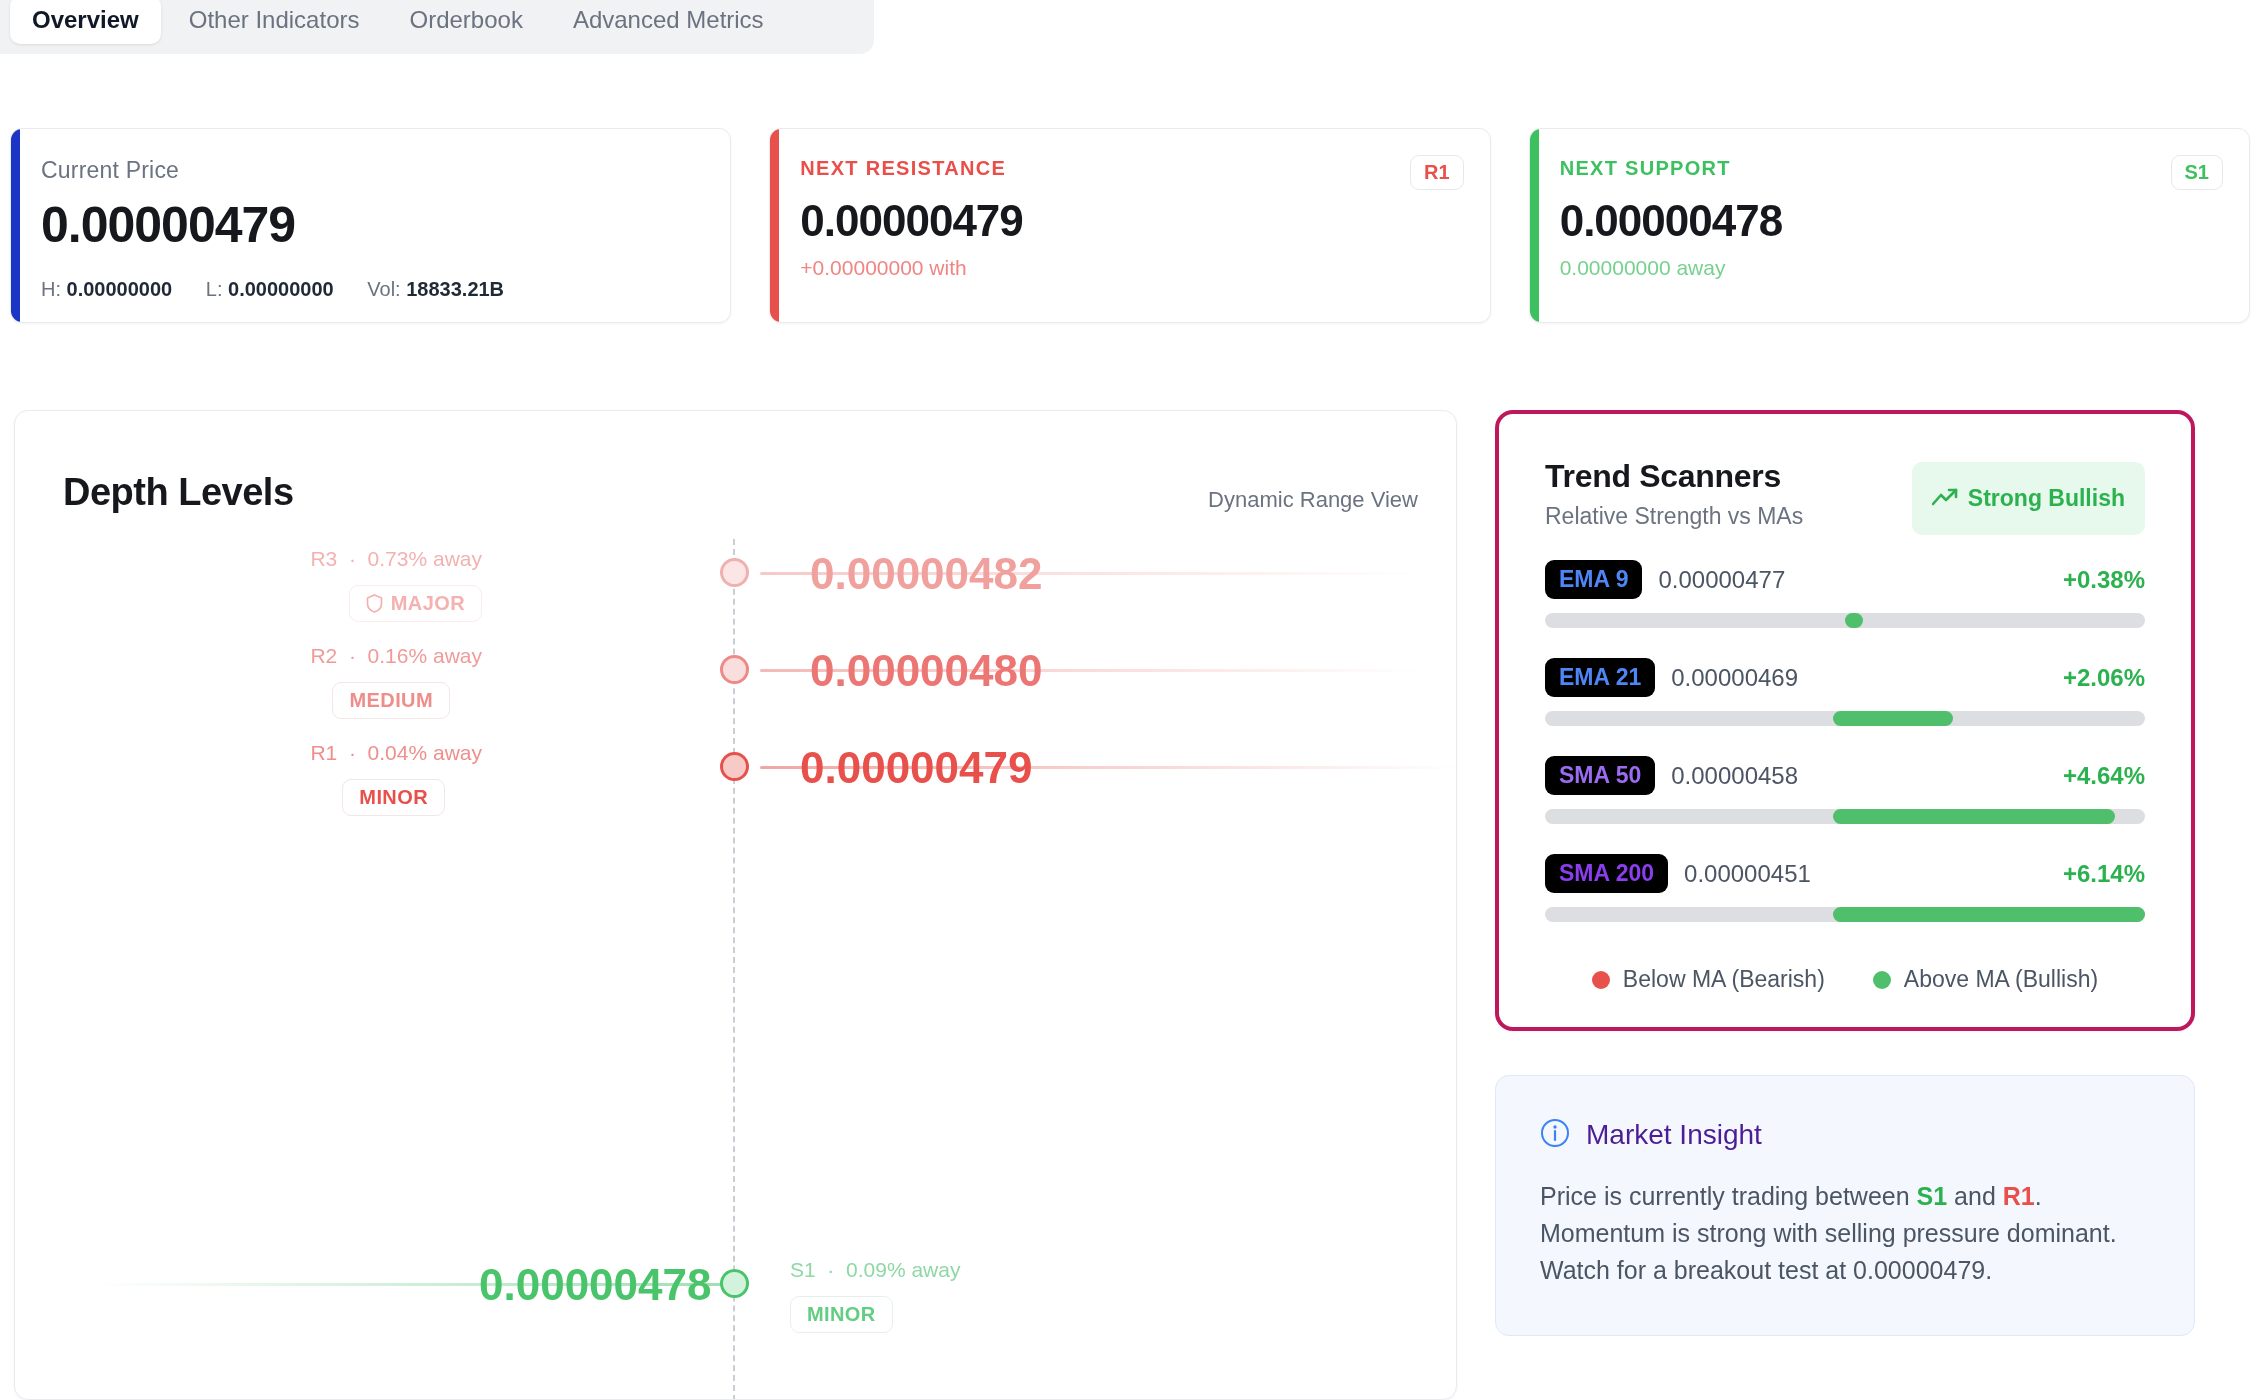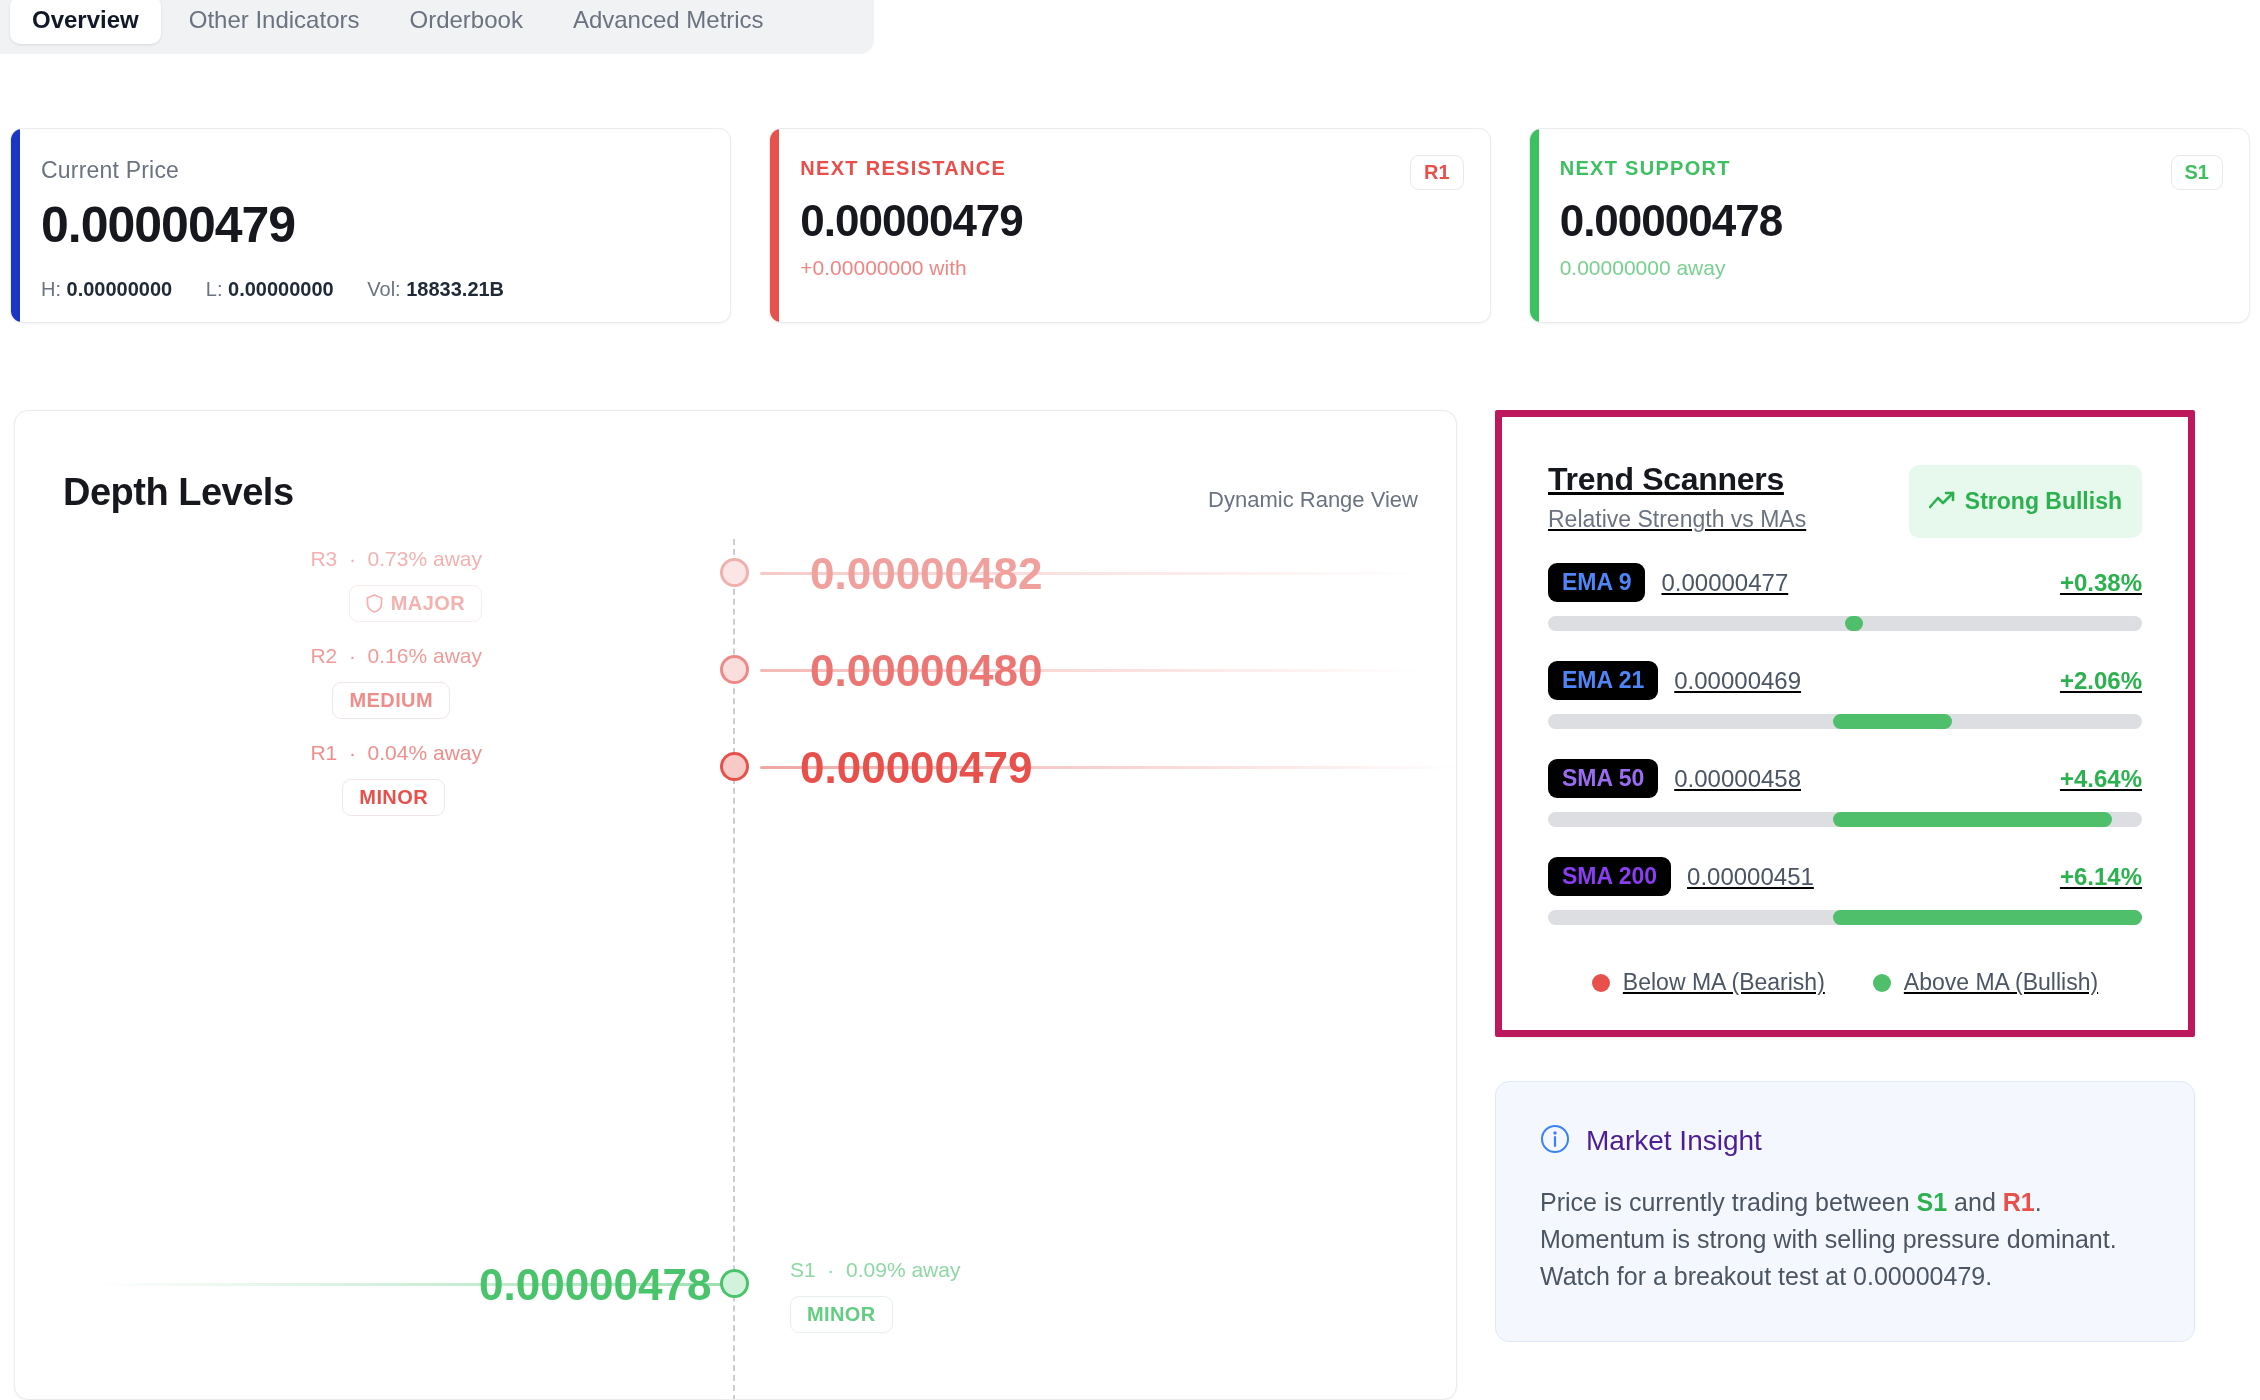--- a/index.html
+++ b/index.html
@@ -91,23 +91,22 @@
     position:absolute; border:1px solid #eceef1; border-radius:9px;
     padding:6px 16px; font-size:20px; font-weight:700; letter-spacing:.4px;
     background:#fff; display:flex; align-items:center; gap:8px; white-space:nowrap;
   }
   .shield { display:inline-block; width:17px; height:19px; }
 
   
   .rightcol { position:absolute; left:1481px; top:0; width:700px; }
 
   .card {
-    background:#fff; border:7px solid #be185d; border-radius:2px;
+    background:#fff; border:4px solid #be185d; border-radius:18px;
     box-shadow: 0 1px 3px rgba(16,24,40,.05);
-    text-decoration: underline;
   }
   .trend { padding: 44px 46px 34px 46px; position:relative; }
   .trend h3 { font-size:32px; font-weight:700; color:#16181d; letter-spacing:-.3px; }
   .trend .sub { font-size:23px; color:#6b7280; margin-top:8px; }
   .bullish {
     position:absolute; right:46px; top:48px;
     background:#e7f8ec; color:#2cb14f; border-radius:10px;
     padding:23px 20px; font-size:23px; font-weight:700;
     display:flex; align-items:center; gap:10px;
   }

